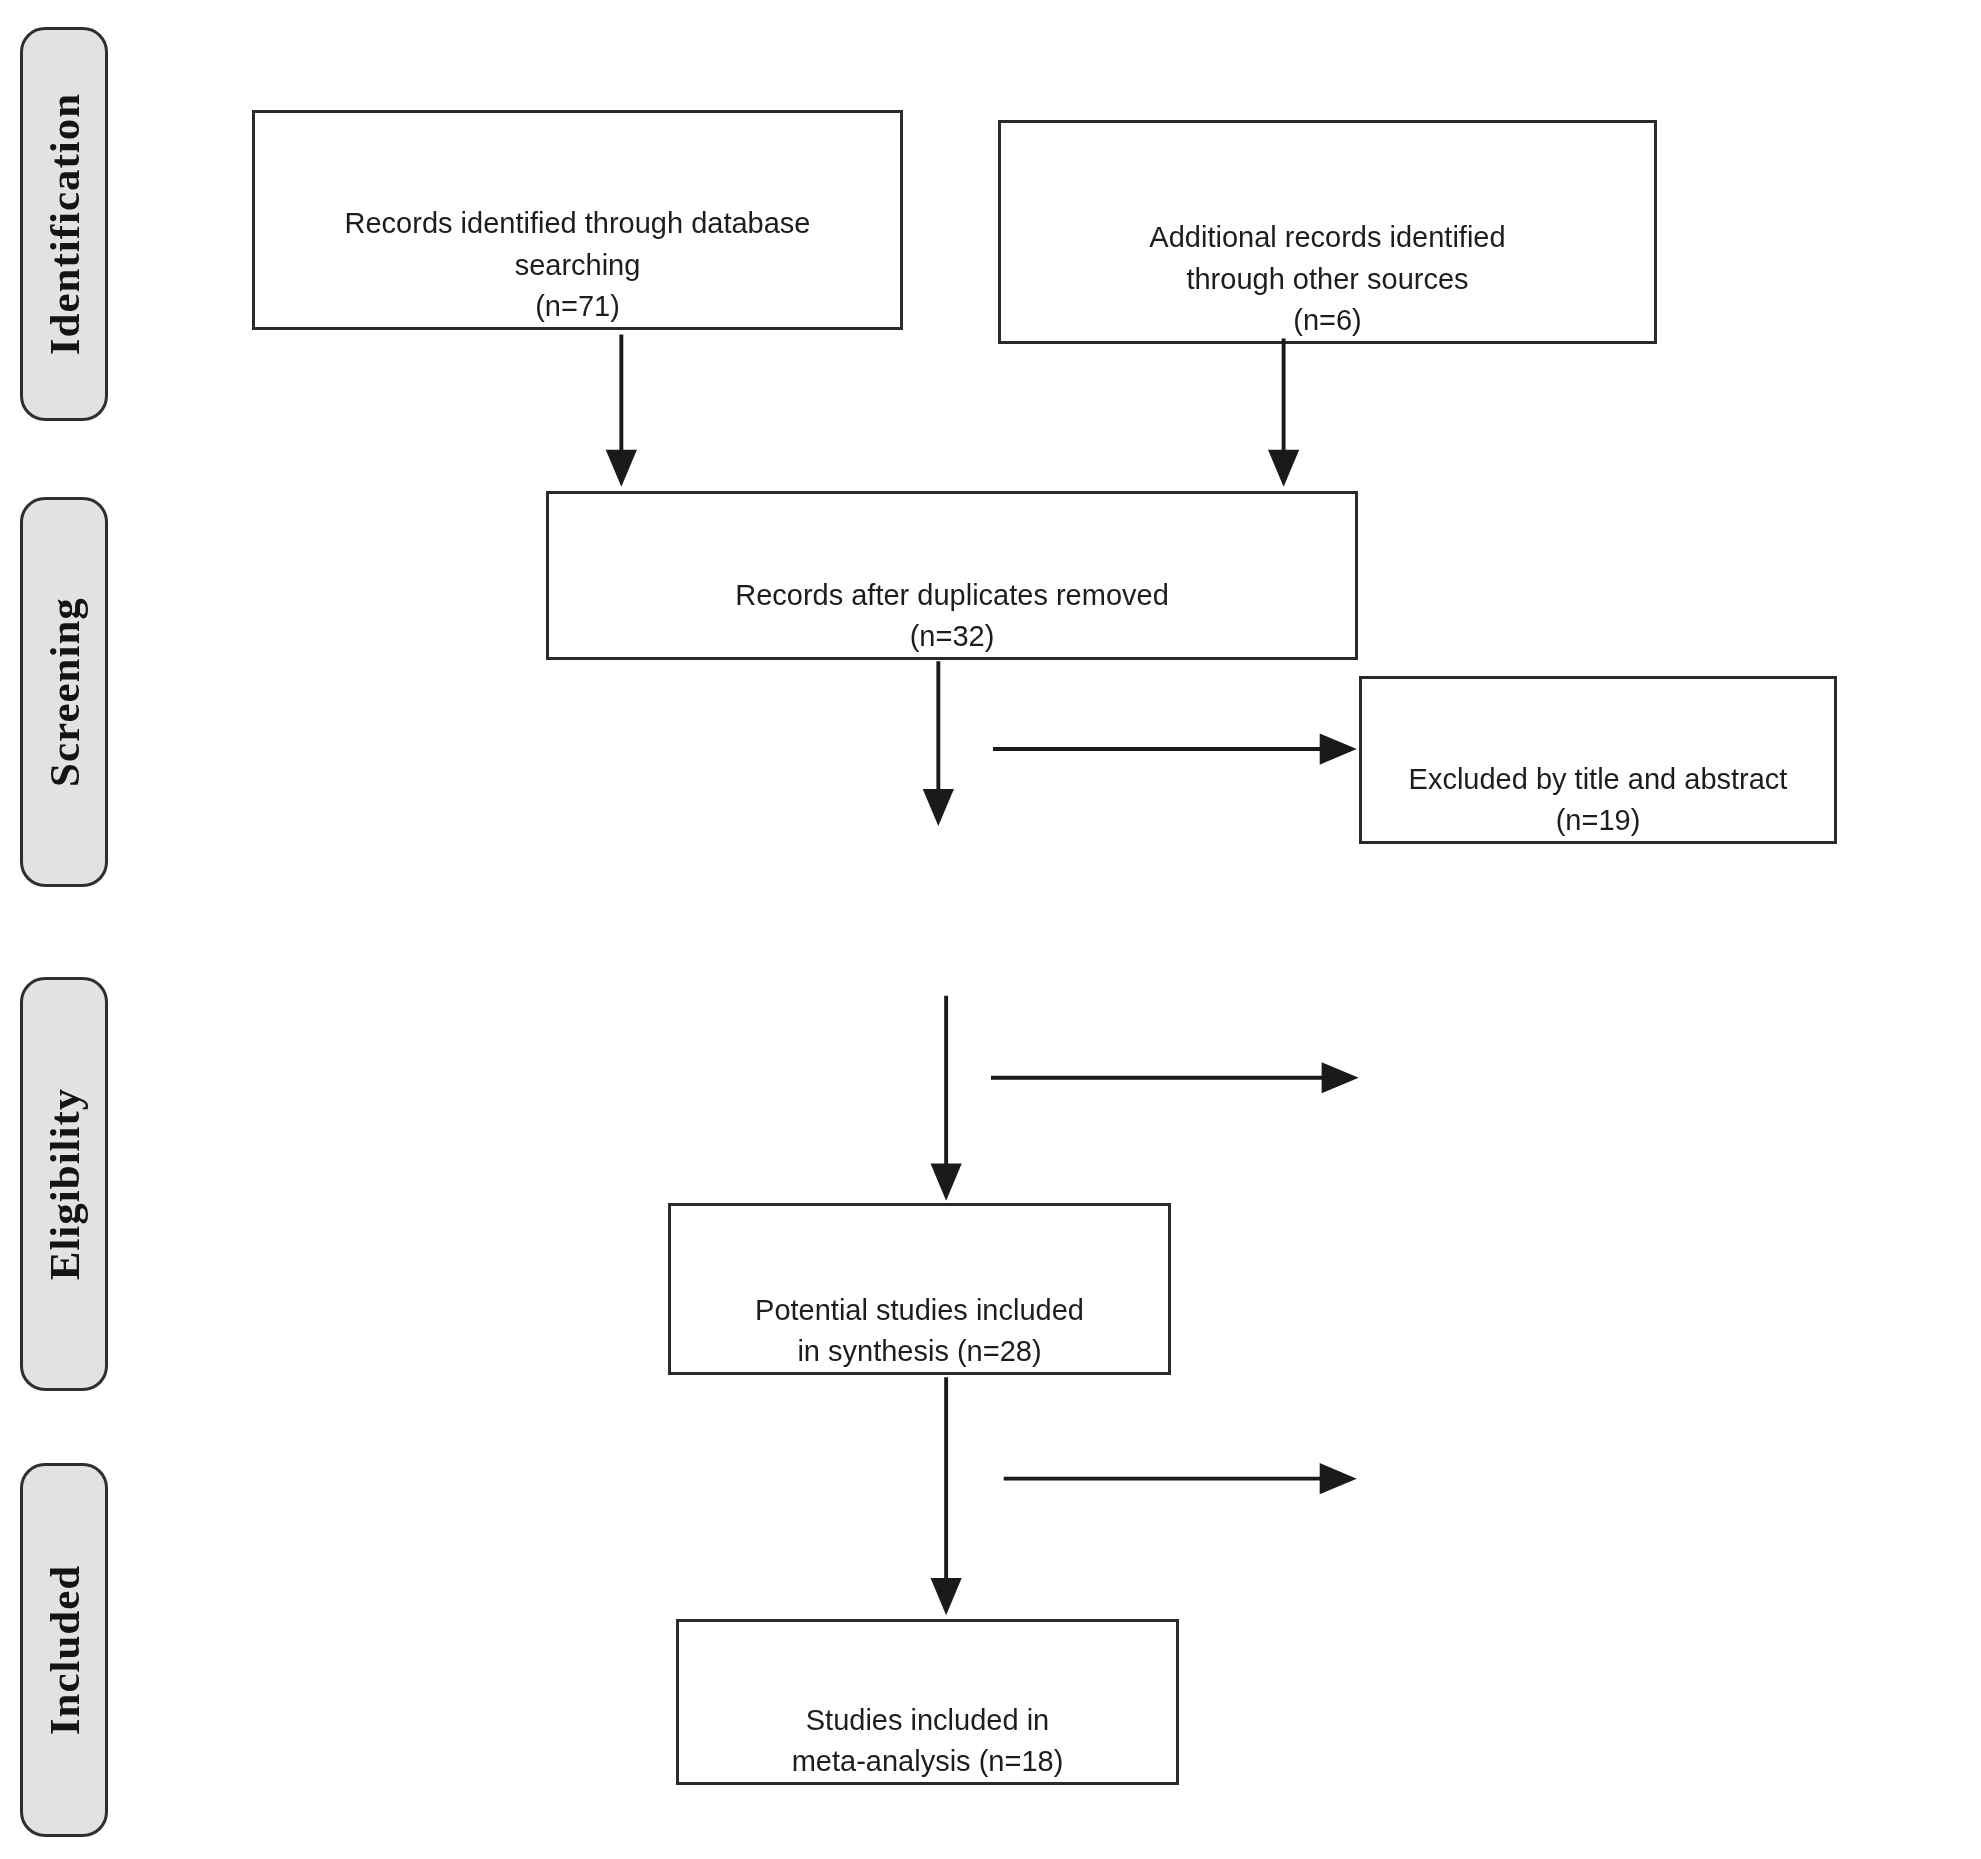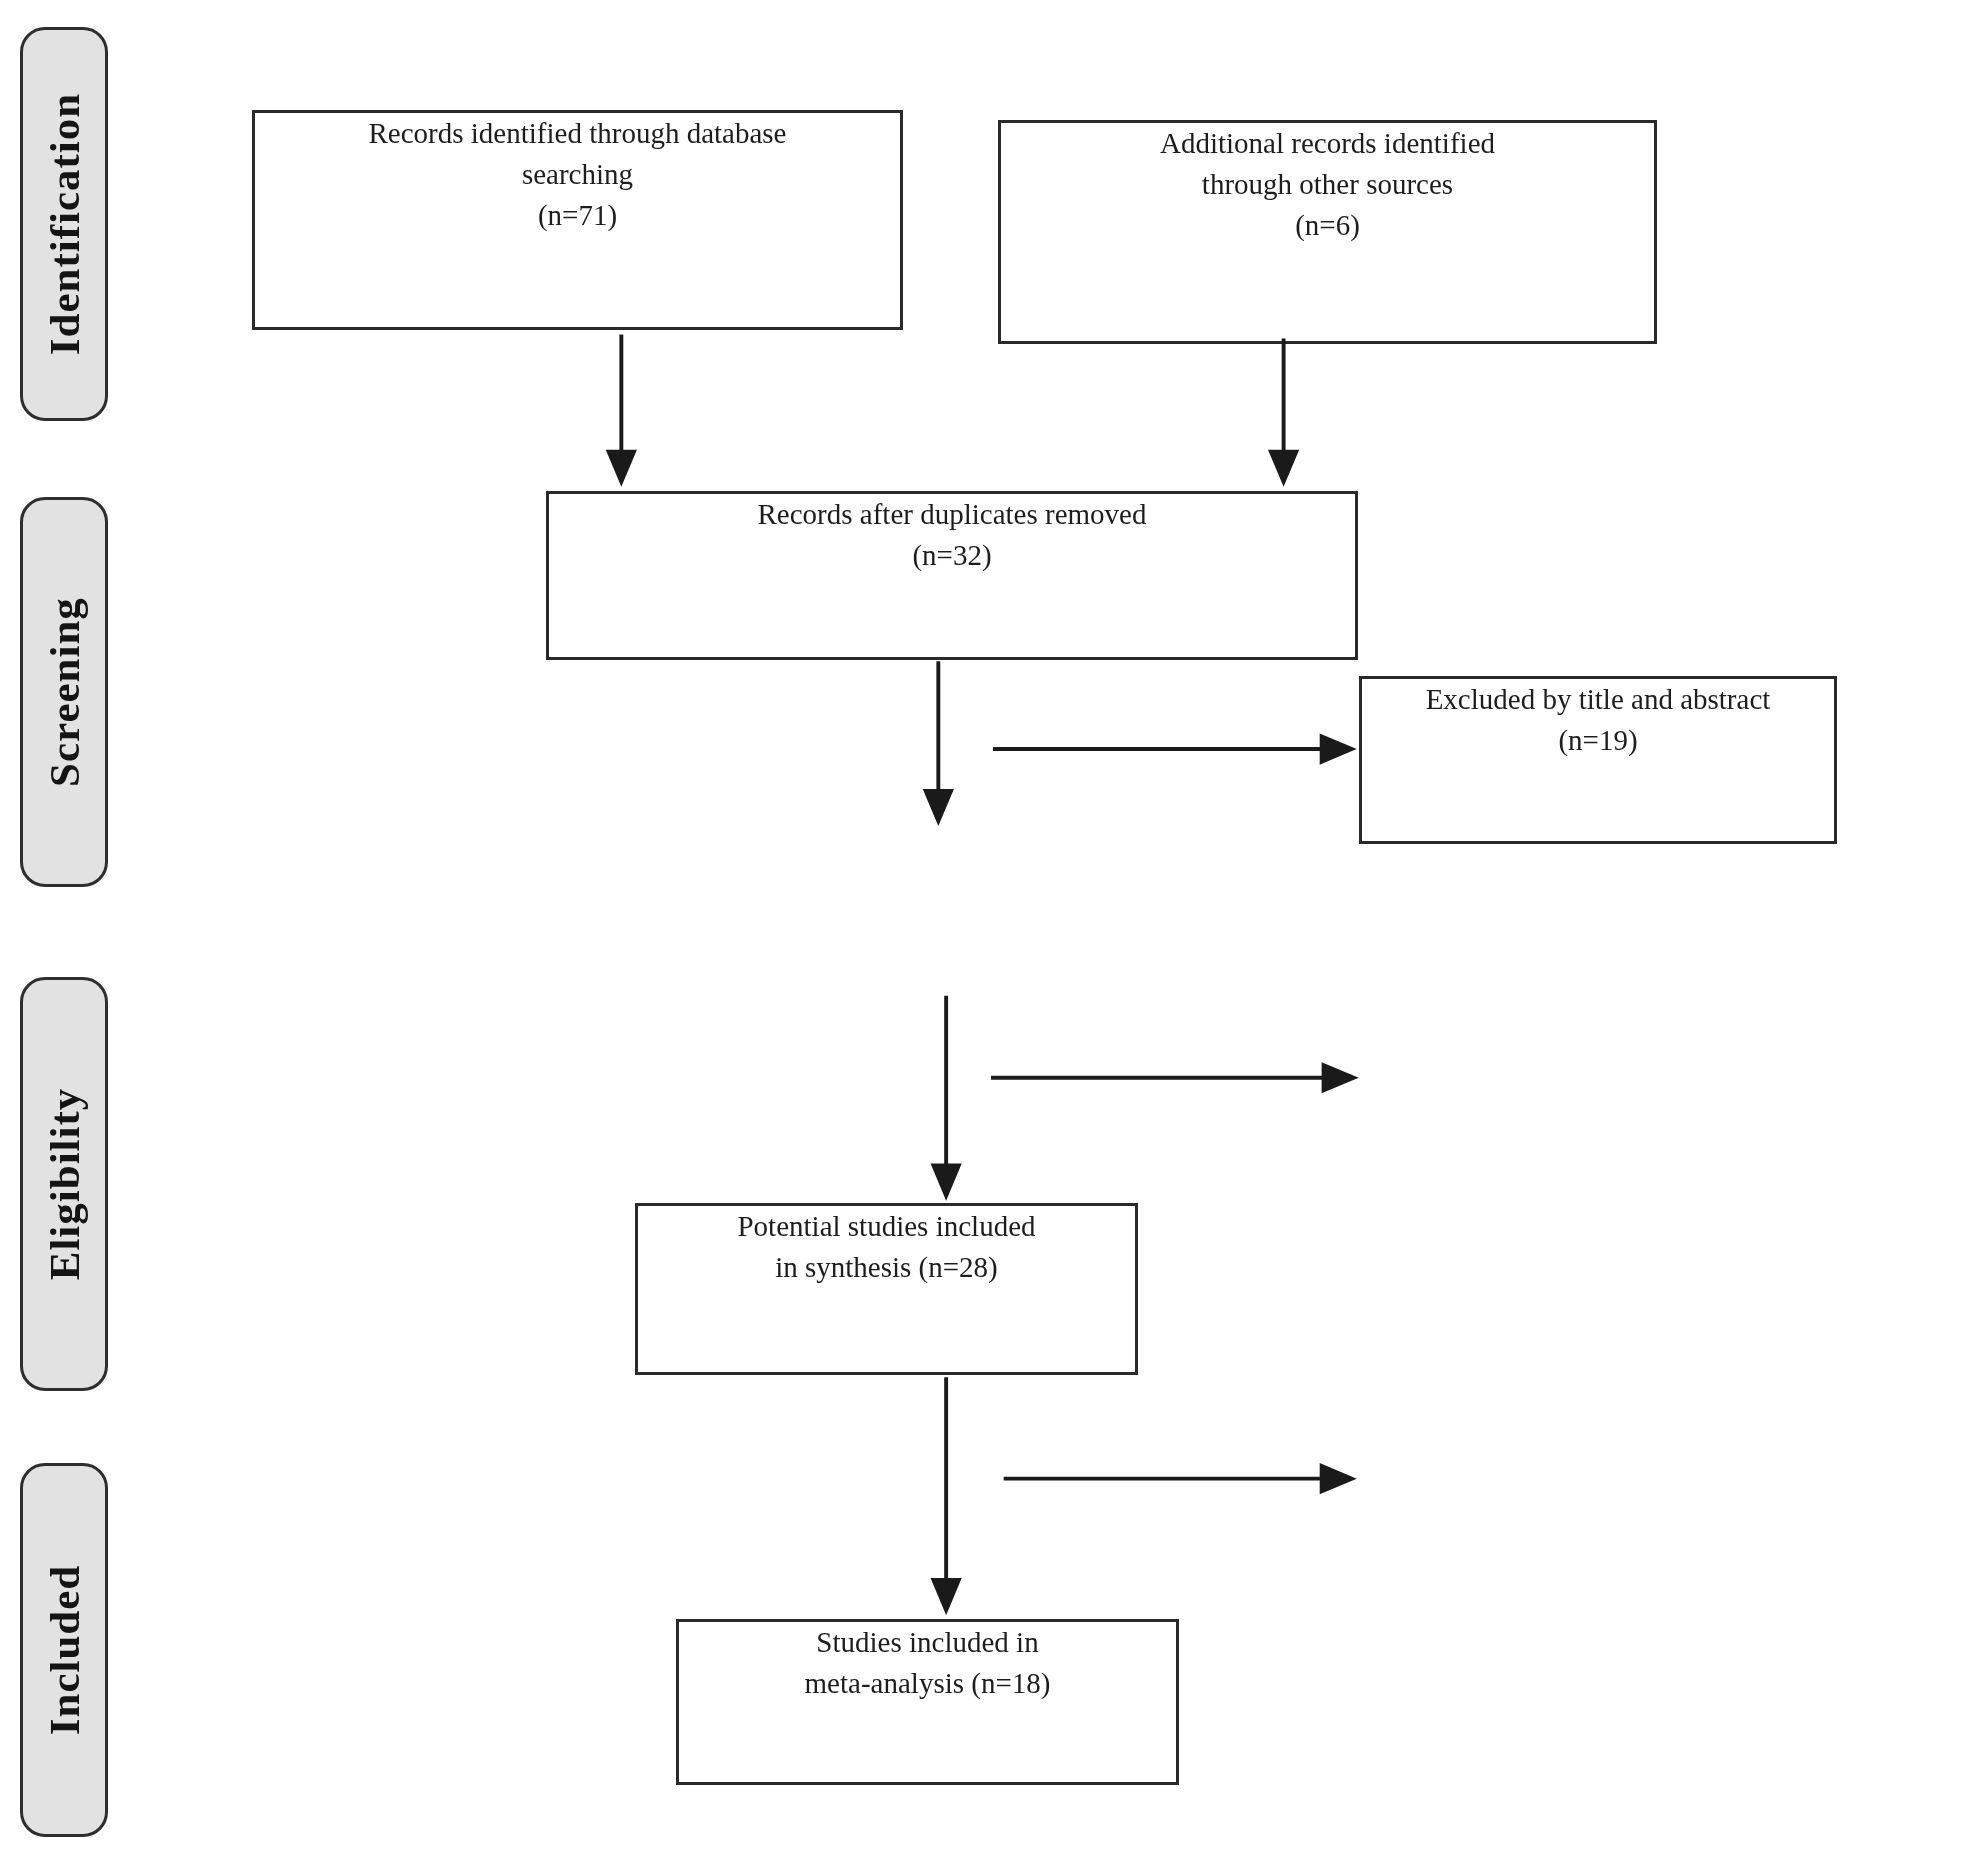--- a/index.html
+++ b/index.html
@@ -35,23 +35,22 @@
     font-size:43px;
     letter-spacing:1px;
     color:#141414;
   }
   
   .fbox{
     position:absolute;
     background:#ffffff;
     border:3.9px solid var(--box-border,#2a2a2a);
     box-sizing:border-box;
-    display:flex;align-items:flex-start;justify-content:center;
+    display:flex;align-items:flex-end;justify-content:center;
     text-align:center;
-    font-family:Liberation Serif, serif;
   }
   .fbox-text{
     white-space:pre-line;
     font-size:29px;
     line-height:1.42;
     color:var(--text,#1d1d1d);
     padding:0 7.8px;
   }
   
   .connector{
@@ -102,21 +101,21 @@
 (n=32)</div>
   </div>
 
   <div class="fbox" style="left:1359px;top:676px;width:478px;height:168px">
     <div class="fbox-text">Excluded by title and abstract
 (n=19)</div>
   </div>
 
 
 
-  <div class="fbox" style="left:635px;top:1203px;width:503px;height:172px">
+  <div class="fbox" style="left:668px;top:1203px;width:503px;height:172px">
     <div class="fbox-text">Potential studies included
 in synthesis (n=28)</div>
   </div>
 
 
   <div class="fbox" style="left:676px;top:1619px;width:503px;height:166px">
     <div class="fbox-text">Studies included in
 meta-analysis (n=18)</div>
   </div>
 

